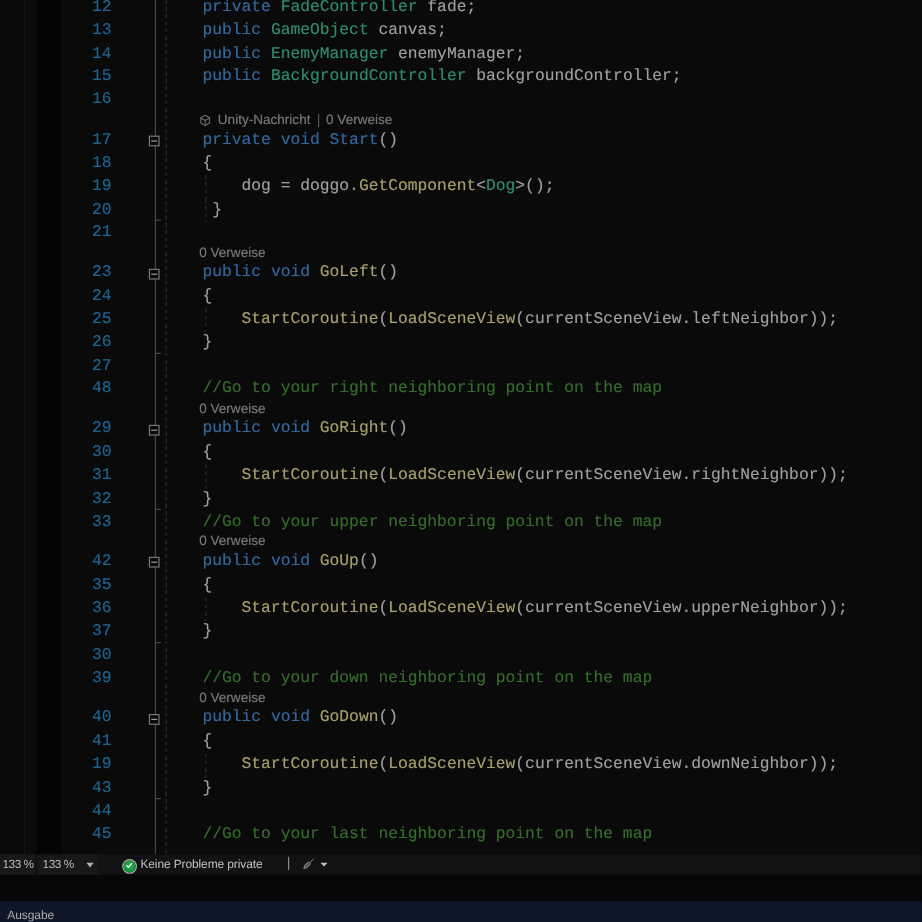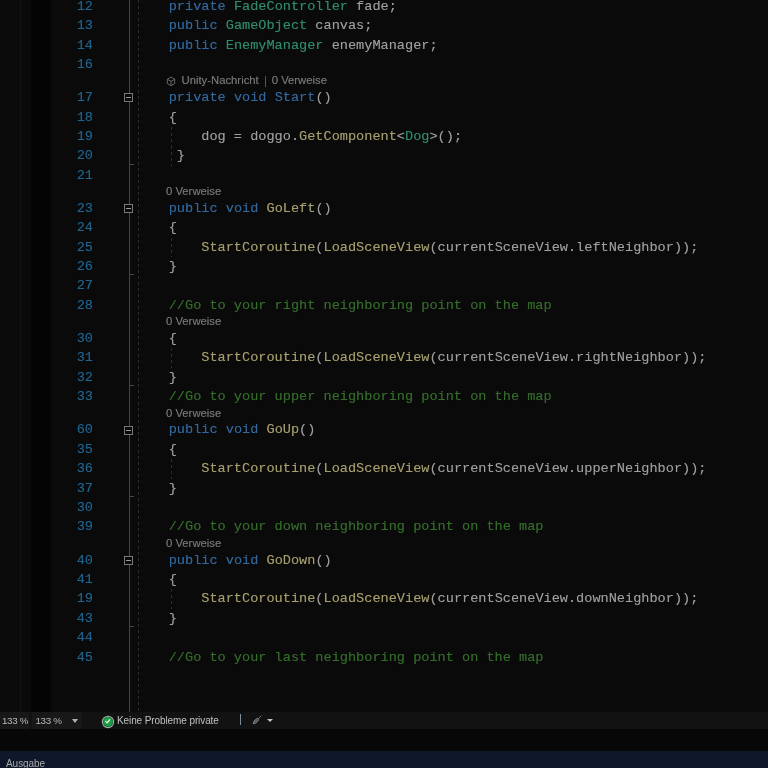--- a/index.html
+++ b/index.html
@@ -56,20 +56,24 @@
       </div>
 <div class="row" style="height:19.4px;line-height:19.4px">
         <span class="ln">13</span>
         <span class="code">        <span class="k">public</span> <span class="t">GameObject</span> canvas;</span>
       </div>
 <div class="row" style="height:19.4px;line-height:19.4px">
         <span class="ln">14</span>
         <span class="code">        <span class="k">public</span> <span class="t">EnemyManager</span> enemyManager;</span>
       </div>
 <div class="row" style="height:19.4px;line-height:19.4px">
+        <span class="ln">15</span>
+        <span class="code">        <span class="k">public</span> <span class="t">BackgroundController</span> backgroundController;</span>
+      </div>
+<div class="row" style="height:19.4px;line-height:19.4px">
         <span class="ln">16</span>
         <span class="code"></span>
       </div>
 <div class="row rcl" style="height:13.8px;line-height:13.8px">
         <span class="cl" style="left:165.5px">
           <svg class="uicon" width="10" height="11" viewBox="0 0 12 13">
             <g fill="none" stroke="#6f6f6f" stroke-width="1.1">
               <path d="M6 1.2 L10.4 3.8 L10.4 8.9 L6 11.5 L1.6 8.9 L1.6 3.8 Z"></path>
               <path d="M1.6 3.8 L6 6.3 L10.4 3.8 M6 6.3 L6 11.5"></path>
             </g>
@@ -127,25 +131,32 @@
 <div class="row" style="height:19.4px;line-height:19.4px">
         <span class="tick"></span>
         <span class="ln">26</span>
         <span class="code">        }</span>
       </div>
 <div class="row" style="height:19.4px;line-height:19.4px">
         <span class="ln">27</span>
         <span class="code"></span>
       </div>
 <div class="row" style="height:19.4px;line-height:19.4px">
-        <span class="ln">28</span>
+        <span class="ln">48</span>
         <span class="code">        <span class="c">//Go to your right neighboring point on the map</span></span>
       </div>
 <div class="row rcl" style="height:13.8px;line-height:13.8px">
         <span class="cl" style="left:166px">0 Verweise</span>
+      </div>
+<div class="row" style="height:19.4px;line-height:19.4px">
+        <span class="foldbox">
+          <span class="fminus"></span>
+        </span>
+        <span class="ln">29</span>
+        <span class="code">        <span class="k">public</span> <span class="k">void</span> <span class="m">GoRight</span>()</span>
       </div>
 <div class="row" style="height:19.4px;line-height:19.4px">
         <span class="ln">30</span>
         <span class="code">        {</span>
       </div>
 <div class="row" style="height:19.4px;line-height:19.4px">
         <span class="ig" style="left:171px"></span>
         <span class="ln">31</span>
         <span class="code">            <span class="m">StartCoroutine</span>(<span class="m">LoadSceneView</span>(currentSceneView.rightNeighbor));</span>
       </div>
@@ -158,21 +169,21 @@
         <span class="ln">33</span>
         <span class="code">        <span class="c">//Go to your upper neighboring point on the map</span></span>
       </div>
 <div class="row rcl" style="height:13.8px;line-height:13.8px">
         <span class="cl" style="left:166px">0 Verweise</span>
       </div>
 <div class="row" style="height:19.4px;line-height:19.4px">
         <span class="foldbox">
           <span class="fminus"></span>
         </span>
-        <span class="ln">60</span>
+        <span class="ln">42</span>
         <span class="code">        <span class="k">public</span> <span class="k">void</span> <span class="m">GoUp</span>()</span>
       </div>
 <div class="row" style="height:19.4px;line-height:19.4px">
         <span class="ln">35</span>
         <span class="code">        {</span>
       </div>
 <div class="row" style="height:19.4px;line-height:19.4px">
         <span class="ig" style="left:171px"></span>
         <span class="ln">36</span>
         <span class="code">            <span class="m">StartCoroutine</span>(<span class="m">LoadSceneView</span>(currentSceneView.upperNeighbor));</span>

